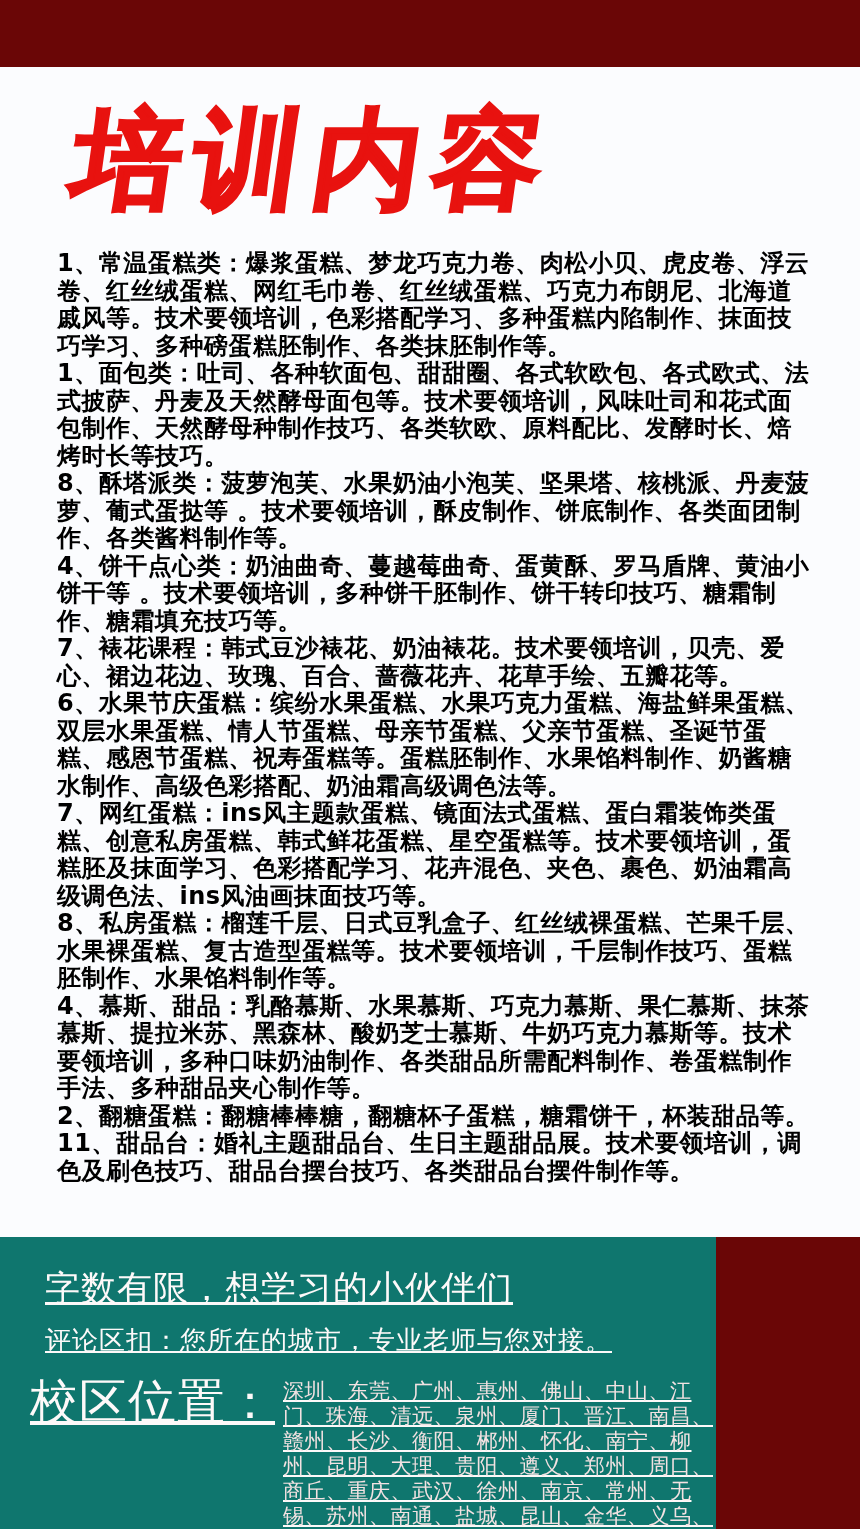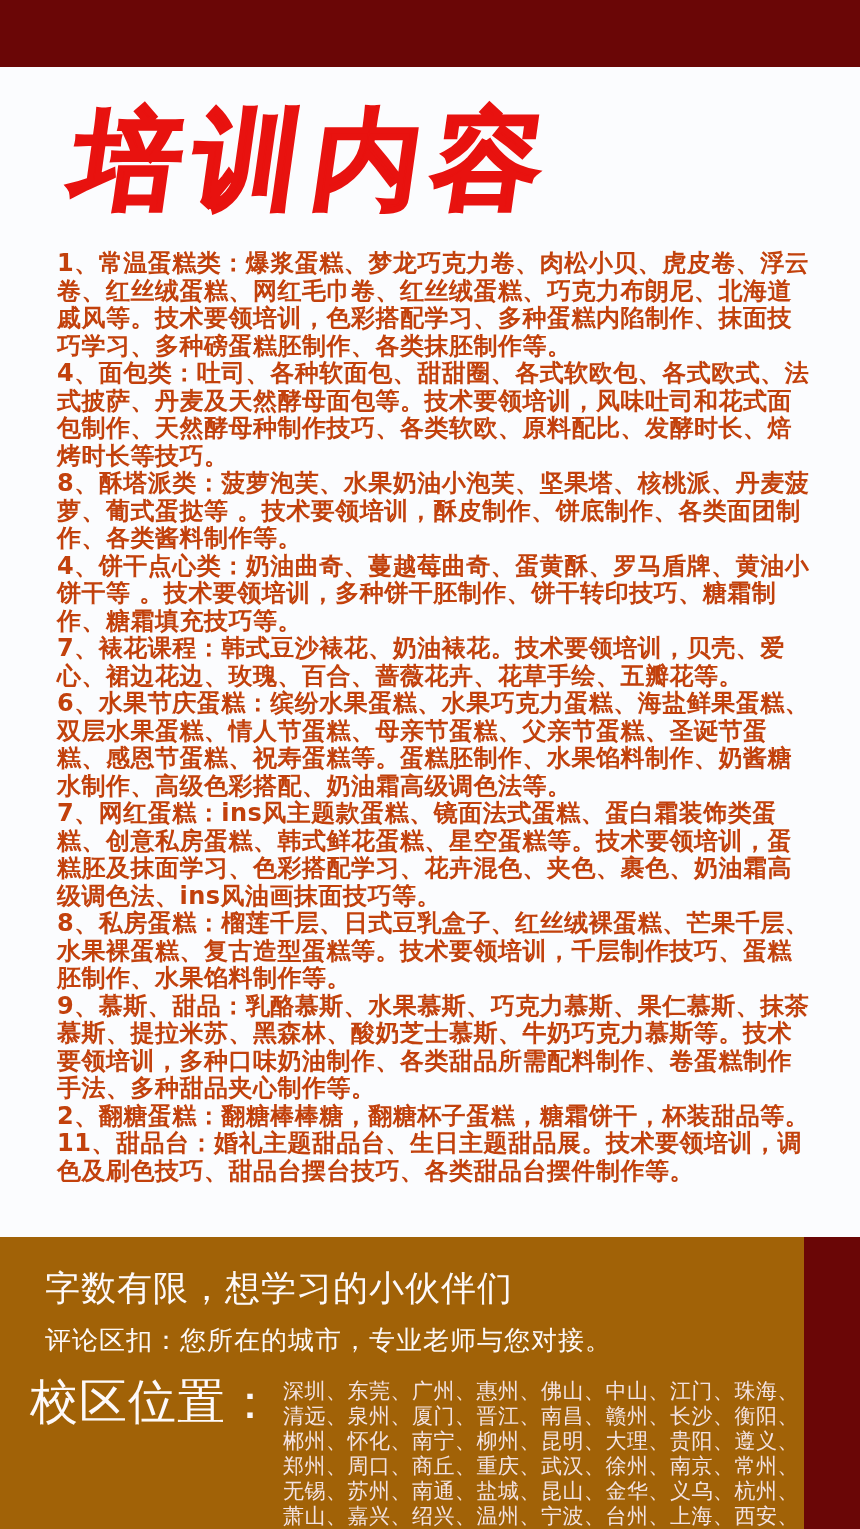--- a/index.html
+++ b/index.html
@@ -31,31 +31,32 @@
     transform:skewX(-8deg);
     transform-origin:left bottom;
     -webkit-text-stroke:3px #e8120f;
     white-space:nowrap;
   }
   .items {
     margin:34px 50px 0 57px;
     font-size:24px;
     line-height:27.5px;
     font-weight:bold;
-    color:#c2410c;
+    color:#000000;
     letter-spacing:0.5px;
   }
   .items p { margin:0; }
   
   .footer {
     position:absolute;
     top:1237px; left:0;
-    width:804px; height:292px;
-    background:#a16207;
+    width:716px; height:292px;
+    background:#0f766e;
     color:#fdf9f9;
+    text-decoration:underline;
   }
   .f-line1 {
     margin:28px 0 0 45px;
     font-size:35px;
     letter-spacing:1px;
   }
   .f-line2 {
     margin:11px 0 0 45px;
     font-size:26px;
     letter-spacing:1px;
@@ -84,28 +85,28 @@
 </head>
 <body>
 
 <div class="poster">
 
   <div class="content">
     <h1 class="title">培训内容</h1>
 
     <div class="items">
       <p>1、常温蛋糕类：爆浆蛋糕、梦龙巧克力卷、肉松小贝、虎皮卷、浮云卷、红丝绒蛋糕、网红毛巾卷、红丝绒蛋糕、巧克力布朗尼、北海道戚风等。技术要领培训，色彩搭配学习、多种蛋糕内陷制作、抹面技巧学习、多种磅蛋糕胚制作、各类抹胚制作等。</p>
-      <p>4、面包类：吐司、各种软面包、甜甜圈、各式软欧包、各式欧式、法式披萨、丹麦及天然酵母面包等。技术要领培训，风味吐司和花式面包制作、天然酵母种制作技巧、各类软欧、原料配比、发酵时长、焙烤时长等技巧。</p>
+      <p>1、面包类：吐司、各种软面包、甜甜圈、各式软欧包、各式欧式、法式披萨、丹麦及天然酵母面包等。技术要领培训，风味吐司和花式面包制作、天然酵母种制作技巧、各类软欧、原料配比、发酵时长、焙烤时长等技巧。</p>
       <p>8、酥塔派类：菠萝泡芙、水果奶油小泡芙、坚果塔、核桃派、丹麦菠萝、葡式蛋挞等 。技术要领培训，酥皮制作、饼底制作、各类面团制作、各类酱料制作等。</p>
       <p>4、饼干点心类：奶油曲奇、蔓越莓曲奇、蛋黄酥、罗马盾牌、黄油小饼干等 。技术要领培训，多种饼干胚制作、饼干转印技巧、糖霜制作、糖霜填充技巧等。</p>
       <p>7、裱花课程：韩式豆沙裱花、奶油裱花。技术要领培训，贝壳、爱心、裙边花边、玫瑰、百合、蔷薇花卉、花草手绘、五瓣花等。</p>
       <p>6、水果节庆蛋糕：缤纷水果蛋糕、水果巧克力蛋糕、海盐鲜果蛋糕、双层水果蛋糕、情人节蛋糕、母亲节蛋糕、父亲节蛋糕、圣诞节蛋糕、感恩节蛋糕、祝寿蛋糕等。蛋糕胚制作、水果馅料制作、奶酱糖水制作、高级色彩搭配、奶油霜高级调色法等。</p>
       <p>7、网红蛋糕：ins风主题款蛋糕、镜面法式蛋糕、蛋白霜装饰类蛋糕、创意私房蛋糕、韩式鲜花蛋糕、星空蛋糕等。技术要领培训，蛋糕胚及抹面学习、色彩搭配学习、花卉混色、夹色、裹色、奶油霜高级调色法、ins风油画抹面技巧等。</p>
       <p>8、私房蛋糕：榴莲千层、日式豆乳盒子、红丝绒裸蛋糕、芒果千层、水果裸蛋糕、复古造型蛋糕等。技术要领培训，千层制作技巧、蛋糕胚制作、水果馅料制作等。</p>
-      <p>9、慕斯、甜品：乳酪慕斯、水果慕斯、巧克力慕斯、果仁慕斯、抹茶慕斯、提拉米苏、黑森林、酸奶芝士慕斯、牛奶巧克力慕斯等。技术要领培训，多种口味奶油制作、各类甜品所需配料制作、卷蛋糕制作手法、多种甜品夹心制作等。</p>
+      <p>4、慕斯、甜品：乳酪慕斯、水果慕斯、巧克力慕斯、果仁慕斯、抹茶慕斯、提拉米苏、黑森林、酸奶芝士慕斯、牛奶巧克力慕斯等。技术要领培训，多种口味奶油制作、各类甜品所需配料制作、卷蛋糕制作手法、多种甜品夹心制作等。</p>
       <p>2、翻糖蛋糕：翻糖棒棒糖，翻糖杯子蛋糕，糖霜饼干，杯装甜品等。</p>
       <p>11、甜品台：婚礼主题甜品台、生日主题甜品展。技术要领培训，调色及刷色技巧、甜品台摆台技巧、各类甜品台摆件制作等。</p>
     </div>
   </div>
 
   <div class="footer">
     <p class="f-line1">字数有限，想学习的小伙伴们</p>
     <p class="f-line2">评论区扣：您所在的城市，专业老师与您对接。</p>
     <div class="campus-row">
       <span class="campus-label">校区位置：</span>

